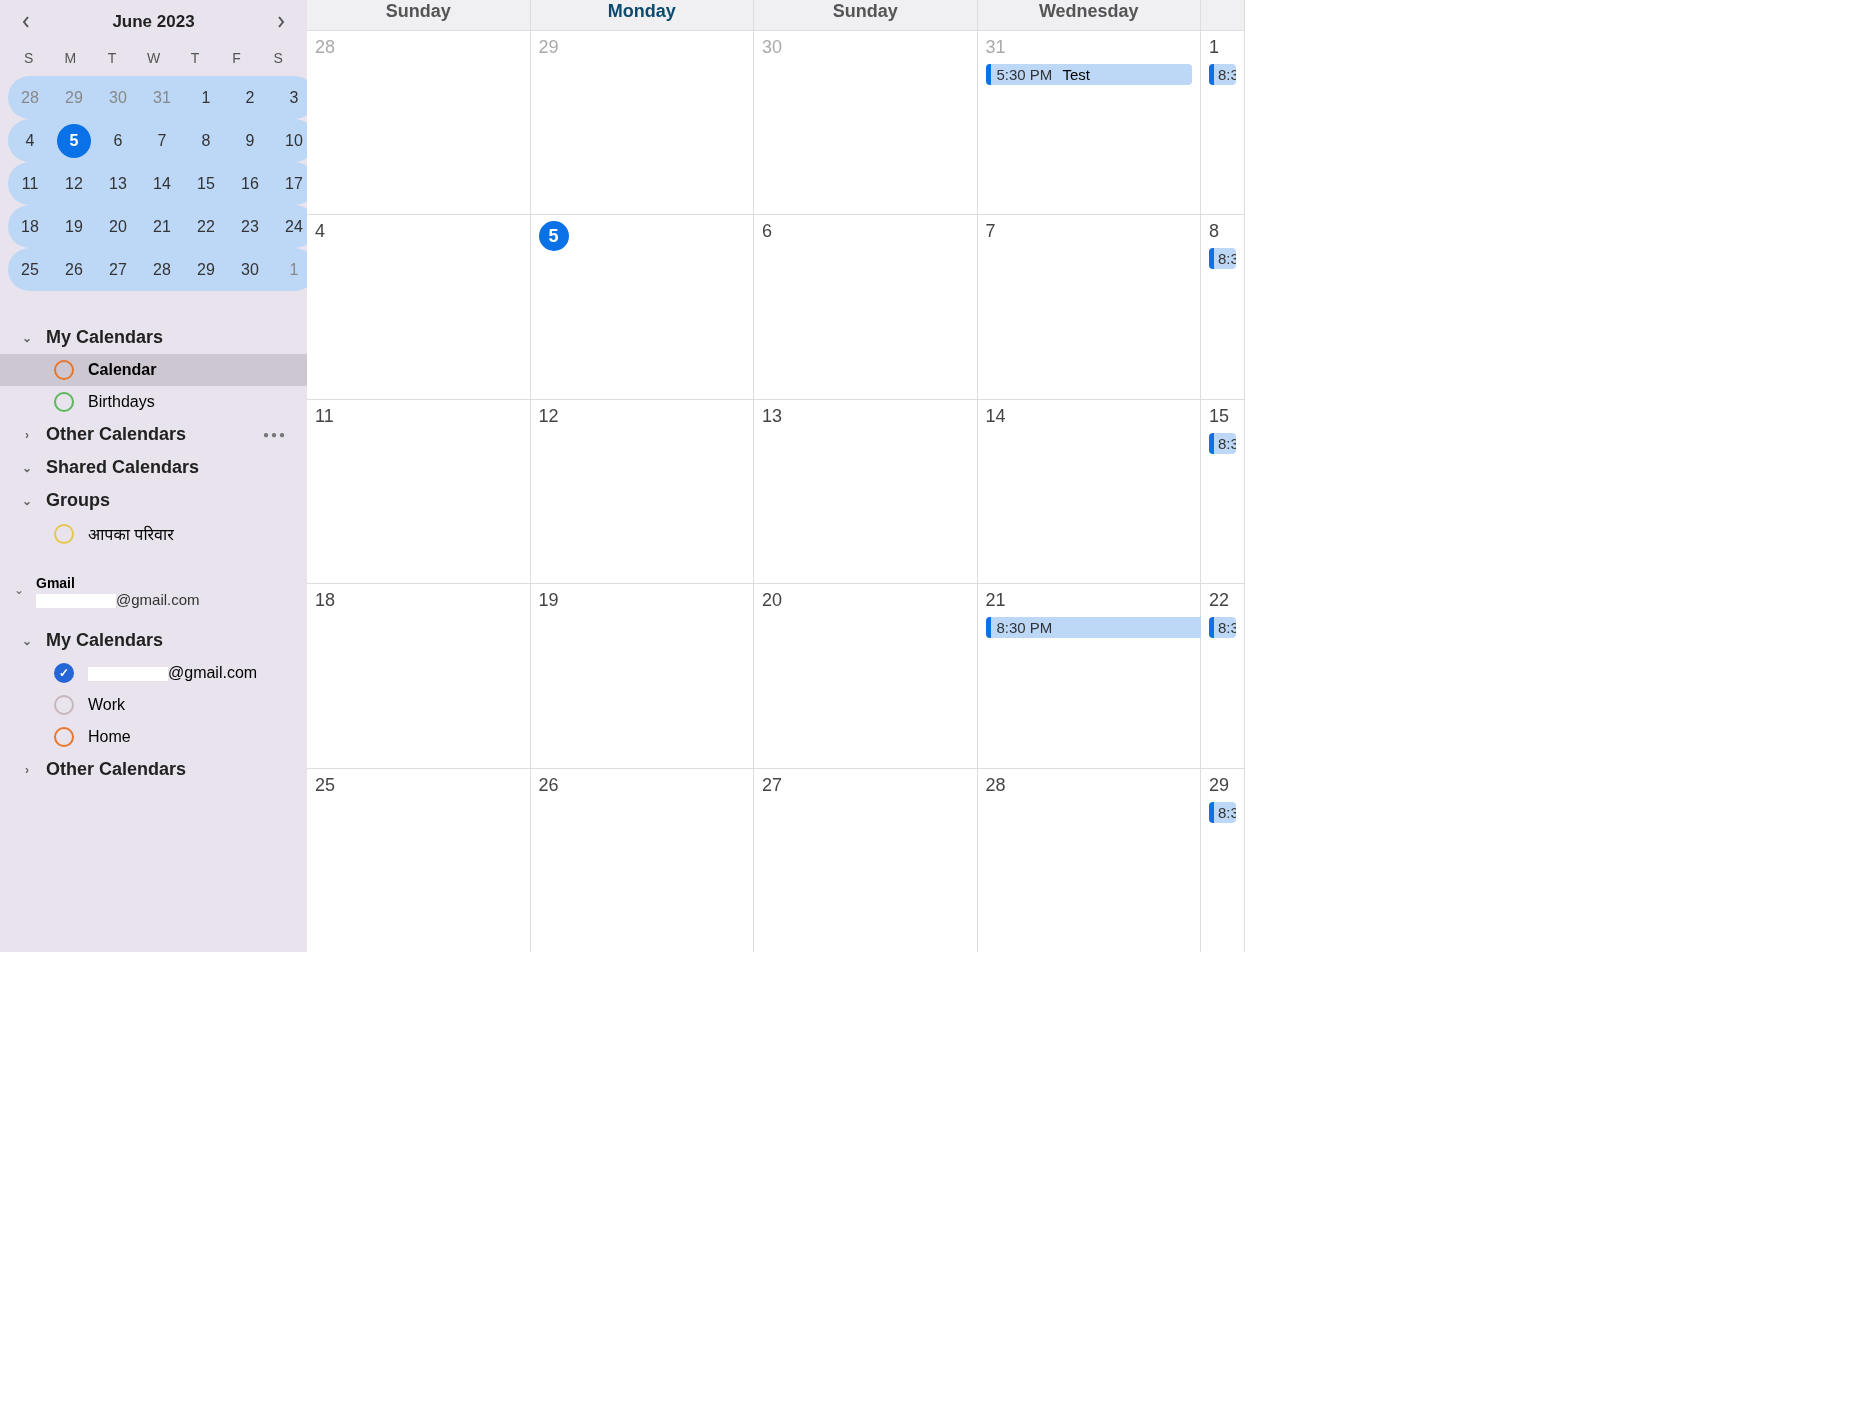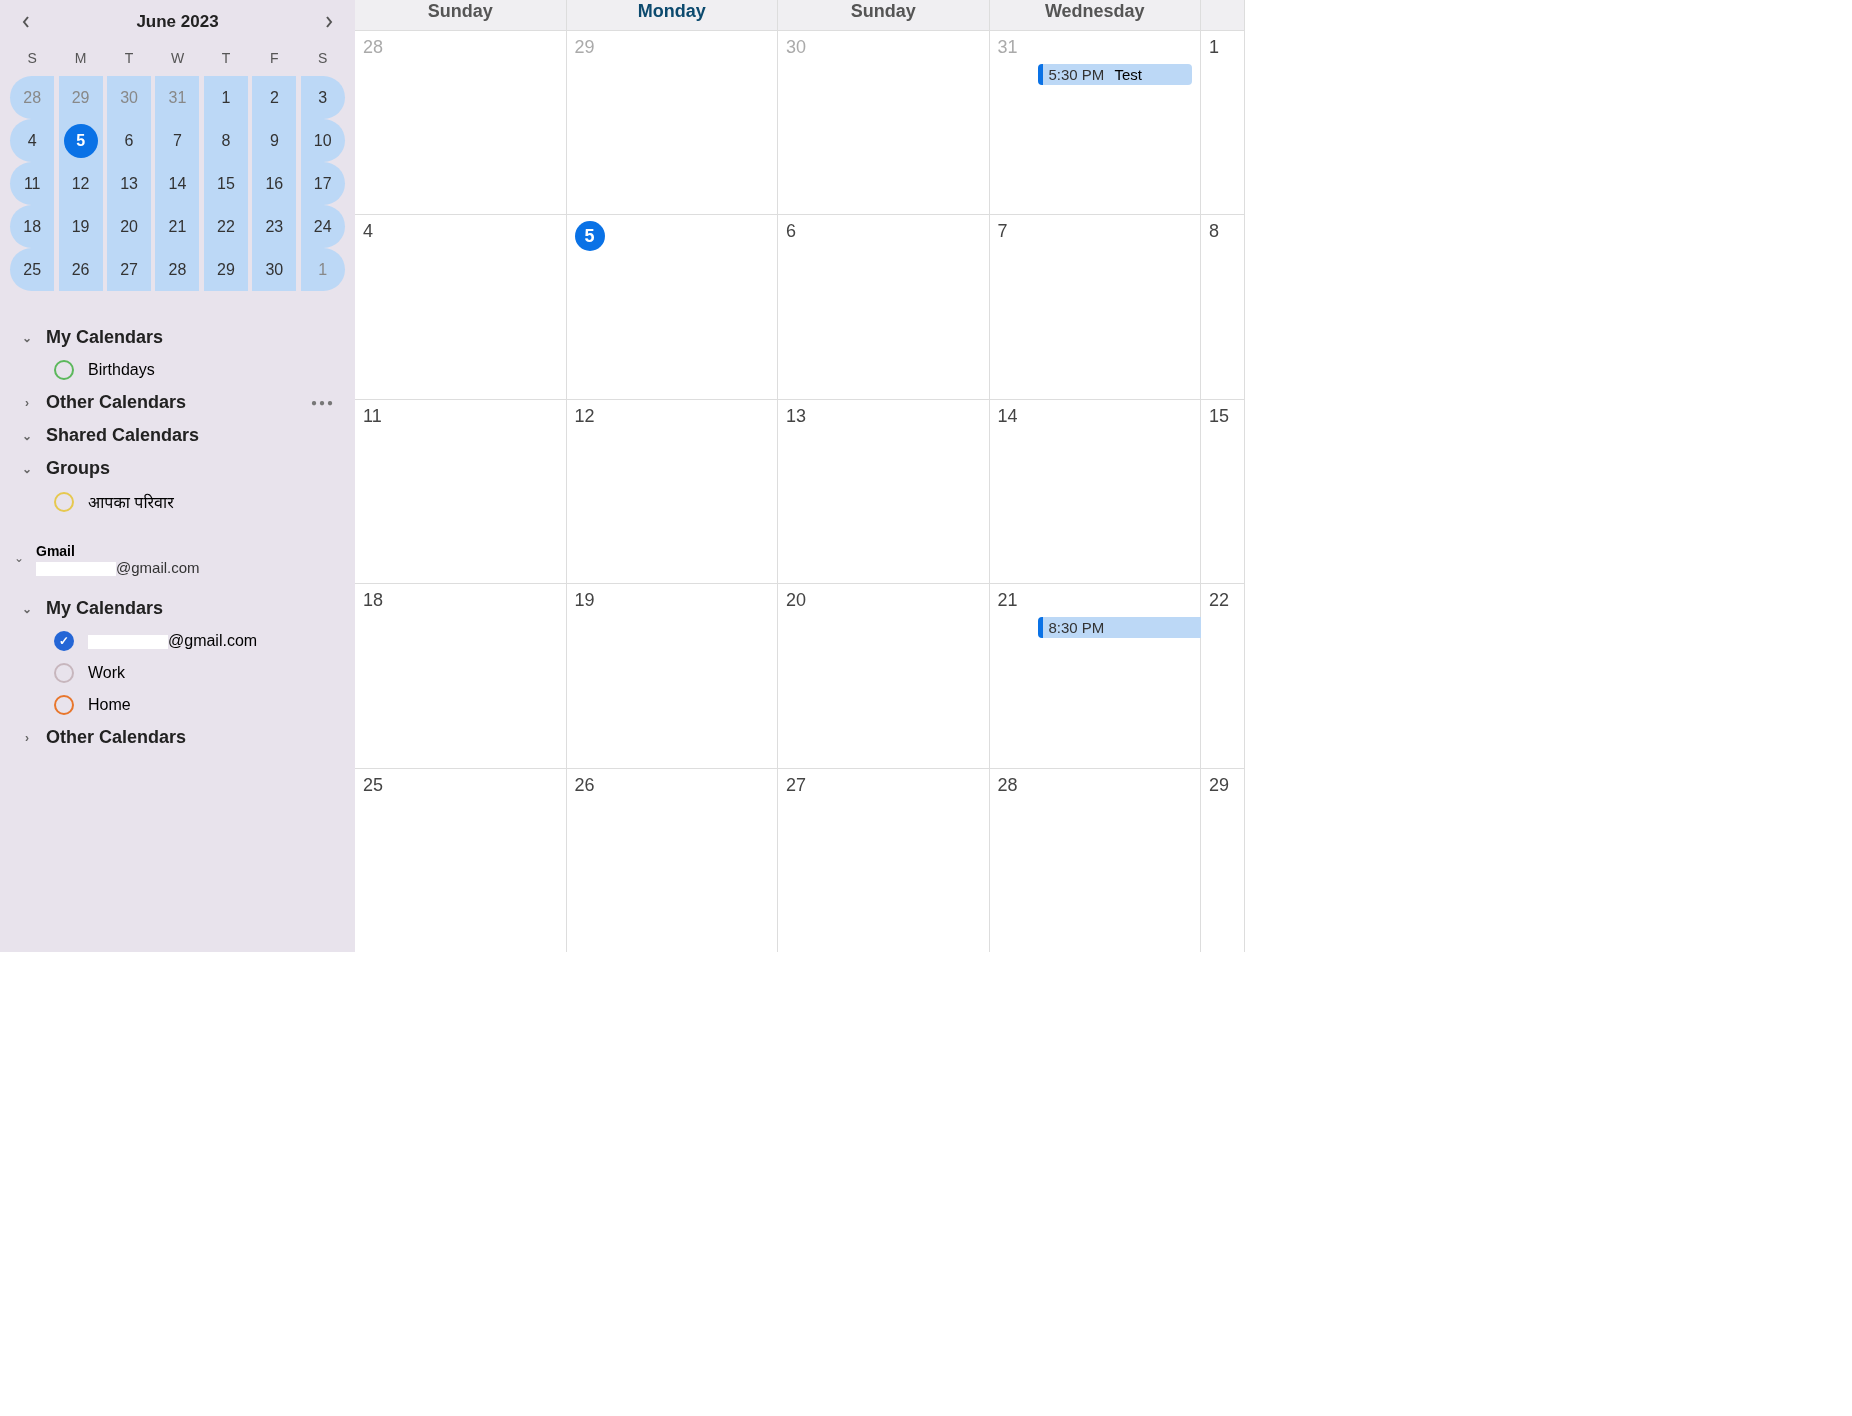--- a/index.html
+++ b/index.html
@@ -5,21 +5,21 @@
 * { box-sizing: border-box; margin: 0; padding: 0; }
 body {
   font-family: -apple-system, BlinkMacSystemFont, "Segoe UI", sans-serif;
   display: flex;
   width: 1245px;
   height: 952px;
   overflow: hidden;
   background: #fff;
 }
 .sidebar {
-  width: 355px;
+  width: 307px;
   background: #e8e3ec;
   display: flex;
   flex-direction: column;
   overflow: hidden;
 }
 .mini-cal {
   padding: 10px 8px;
 }
 .mini-cal-header {
   display: flex;
@@ -173,21 +173,20 @@
 .event {
   margin-top:6px;
   background:#bcd8f6;
   border-left:5px solid #0a72e6;
   border-radius:4px;
   padding:2px 6px;
   font-size:15px;
   display:flex; gap:10px;
   overflow:hidden;
   white-space:nowrap;
-  margin-left:40px;
 }
 .event.span { margin-right:-9px; border-radius:4px 0 0 4px;}
 .event .time { color:#333; }
 .partial-col {
   width:44px !important; min-width:44px; max-width:44px;
   overflow:hidden;
 }
 .partial-col .event { padding-left:4px; gap:2px;}
 </style>
 </head>
@@ -256,20 +255,24 @@
         <div class="mini-day highlighted">30</div>
         <div class="mini-day next highlighted row-end">1</div>
       </div>
   </div>
 
   <div class="cal-sections">
     <div class="section-header">
       <span class="chev">⌄</span>
       <span>My Calendars</span>
     </div>
+    <div class="cal-item selected">
+      <span class="swatch" id="sw-cal" style="border-color: rgb(232, 118, 44);"></span>
+      <span>Calendar</span>
+    </div>
     <div class="cal-item">
       <span class="swatch" id="sw-bday" style="border-color: rgb(92, 184, 92);"></span>
       <span>Birthdays</span>
     </div>
     <div class="section-header">
       <span class="chev">›</span>
       <span>Other Calendars</span>
       <span class="dots">●●●</span>
     </div>
     <div class="section-header">

